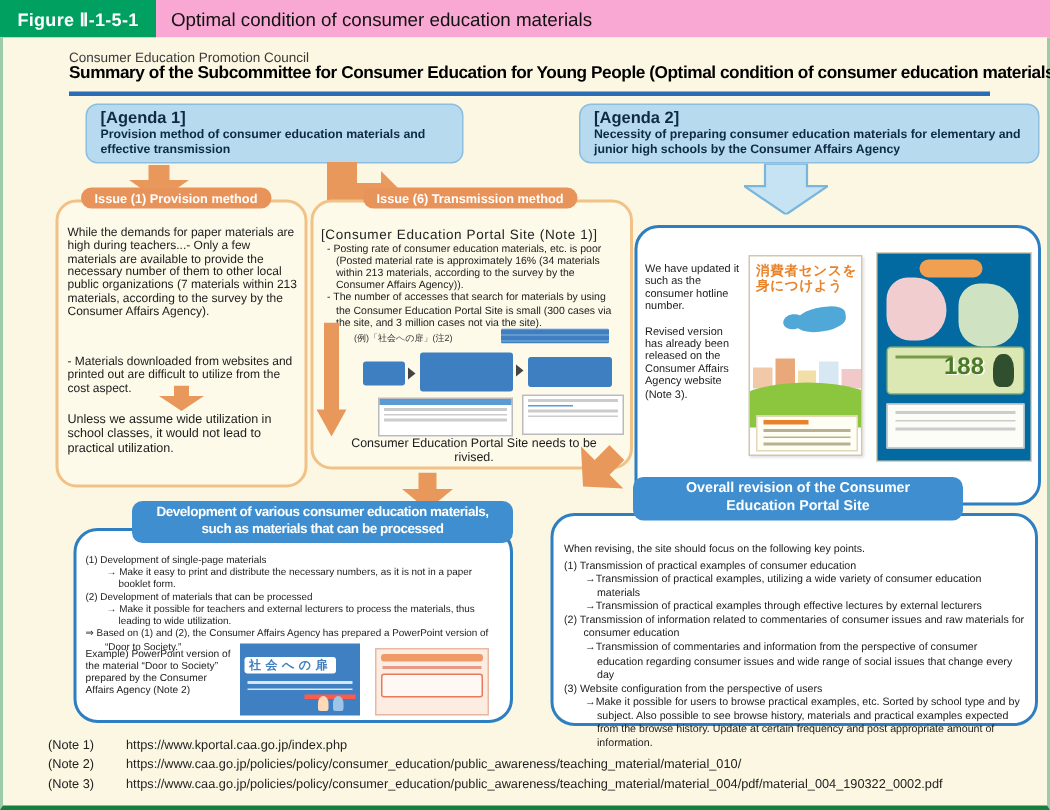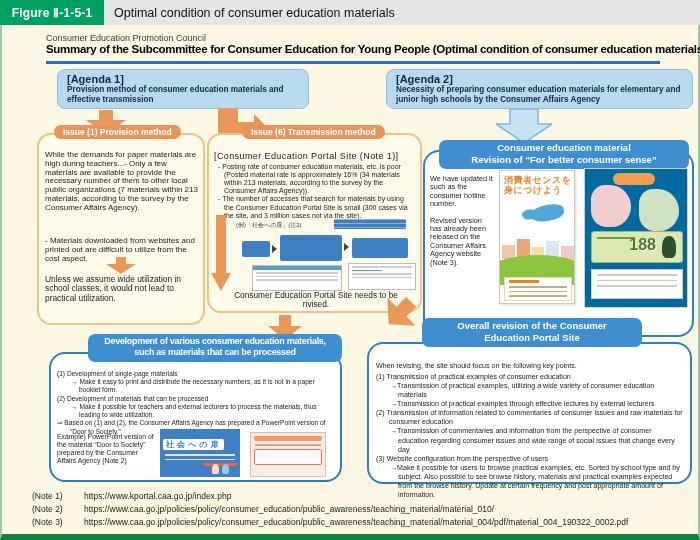--- a/index.html
+++ b/index.html
@@ -1,23 +1,23 @@
 <!DOCTYPE html>
 <html><head>
 <meta charset="utf-8">
 <style>
   html,body{margin:0;padding:0;background:#fff;}
   *{box-sizing:border-box;}
   .fig{position:relative;width:700px;height:540px;font-family:"Liberation Sans",sans-serif;color:#1b1b1b;overflow:hidden;background:#fff;}
   
-  .fig-header{position:absolute;left:0;top:0;width:700px;height:25px;background:#e5e5e5;}
+  .fig-header{position:absolute;left:0;top:0;width:700px;height:25px;background:#f9a8d4;}
   .fig-label{position:absolute;left:0;top:0;width:104px;height:25px;background:#00a061;color:#fff;font-weight:bold;font-size:12px;display:flex;align-items:center;justify-content:center;letter-spacing:0.2px;}
   .fig-title{position:absolute;left:114px;top:0;height:25px;display:flex;align-items:center;font-size:12.5px;color:#111;}
   
-  .panel{position:absolute;left:0;top:25px;width:700px;height:515px;background:#fbf7e2;border:2px solid #9bcba8;border-top:none;border-bottom:6px solid #15803d;}
+  .panel{position:absolute;left:0;top:25px;width:700px;height:515px;background:#fbf7e2;border:2px solid #9bcba8;border-top:none;border-bottom:3px solid #15803d;}
   .council{position:absolute;left:44px;top:8px;font-size:9px;color:#3a3a3a;}
   .main-title{position:absolute;left:44px;top:18px;font-size:11.5px;font-weight:bold;letter-spacing:-0.3px;color:#000;white-space:nowrap;}
   .blue-rule{position:absolute;left:44px;top:36px;width:614px;height:3px;background:#2a6cb5;}
   
   .agenda{position:absolute;background:#b7daef;border:1px solid #8bbee0;border-radius:8px;padding:3px 9px 4px 9px;color:#0e2a44;}
   .agenda .alabel{font-size:11px;font-weight:bold;}
   .agenda .atext{font-size:8.2px;font-weight:bold;line-height:1.18;}
   .agenda1{left:55px;top:44px;width:252px;}
   .agenda2{left:384px;top:44px;width:307px;}
   
@@ -175,24 +175,20 @@
     <div class="i2-conc">Consumer Education Portal Site needs to be rivised.</div>
 
     <svg class="arr" style="left:266px;top:290px;" width="34" height="25" viewBox="0 0 34 25">
       <polygon points="11,0 23,0 23,11 34,11 17,25 0,11 11,11" fill="#e9985c"></polygon>
     </svg>
 
     <svg class="arr" style="left:378px;top:272px;transform:rotate(45deg);" width="40" height="32" viewBox="0 0 40 32">
       <polygon points="13,0 27,0 27,14 40,14 20,32 0,14 13,14" fill="#e9985c"></polygon>
     </svg>
 
-    <div class="bluebar rev-title">
-      <div>Consumer education material</div>
-      <div>Revision of “For better consumer sense”</div>
-    </div>
     <div class="whitebox rev-box"></div>
     <div class="rev-text">
       <div>We have updated it such as the consumer hotline number.</div>
       <div class="p2">Revised version has already been released on the Consumer Affairs Agency website (Note 3).</div>
     </div>
     <div class="booklet1">
       <div class="bk1-title">消費者センスを身につけよう</div>
       <div class="bk1-bird"></div>
       <div class="bk1-town">
         <div style="height:14px;background:#f2c9a8;"></div>

